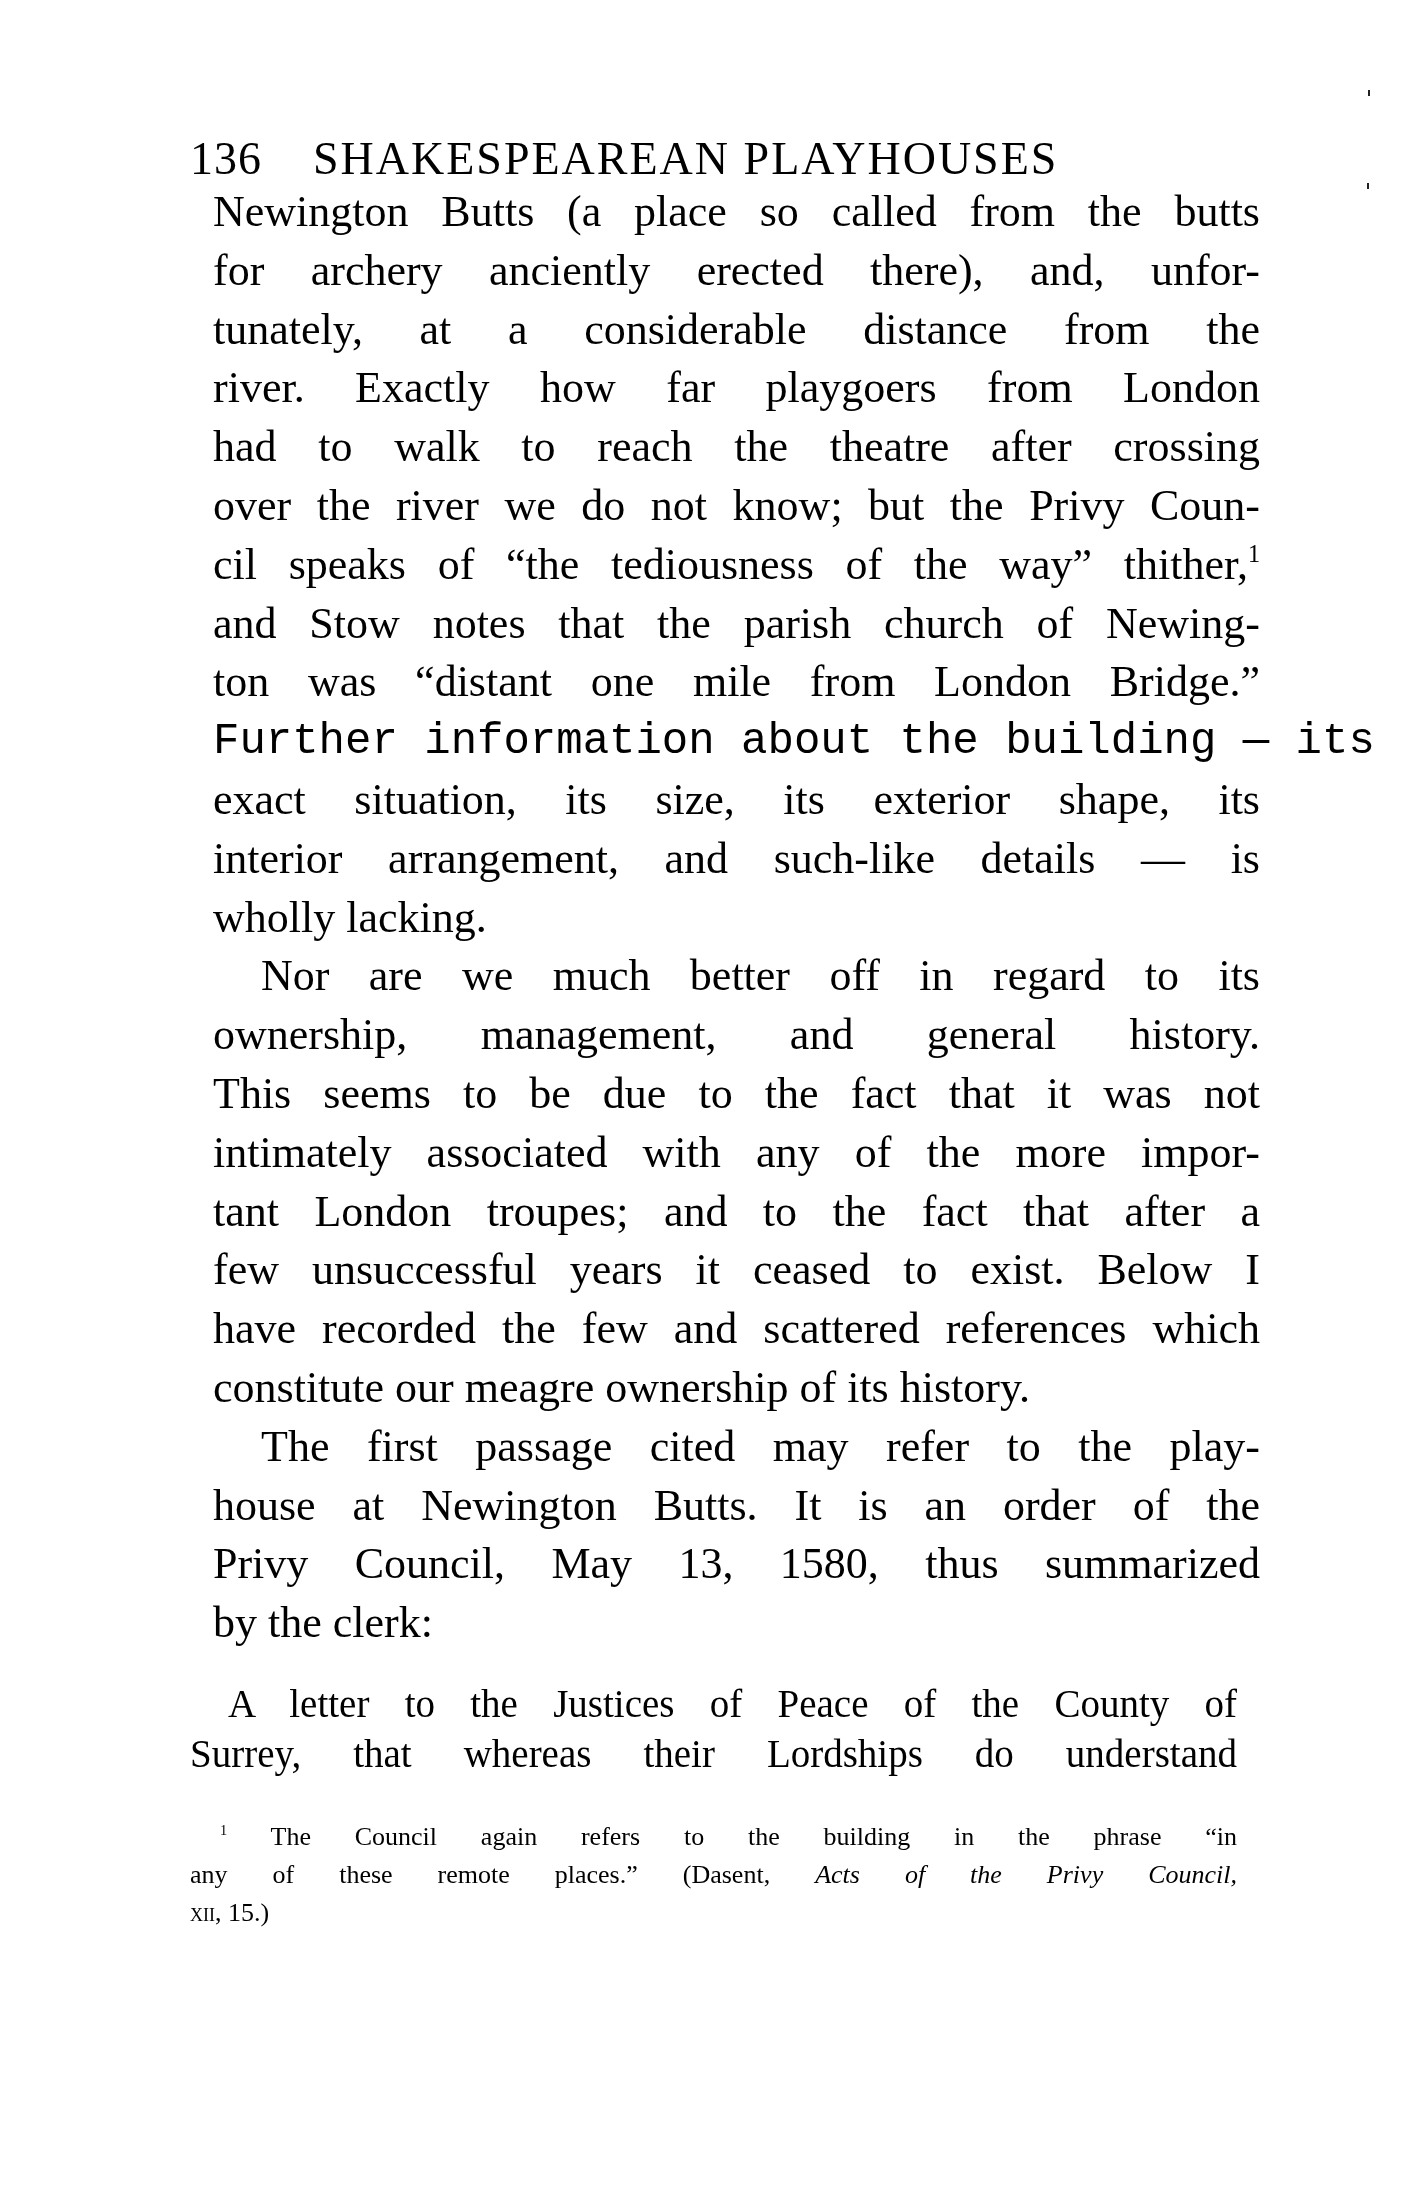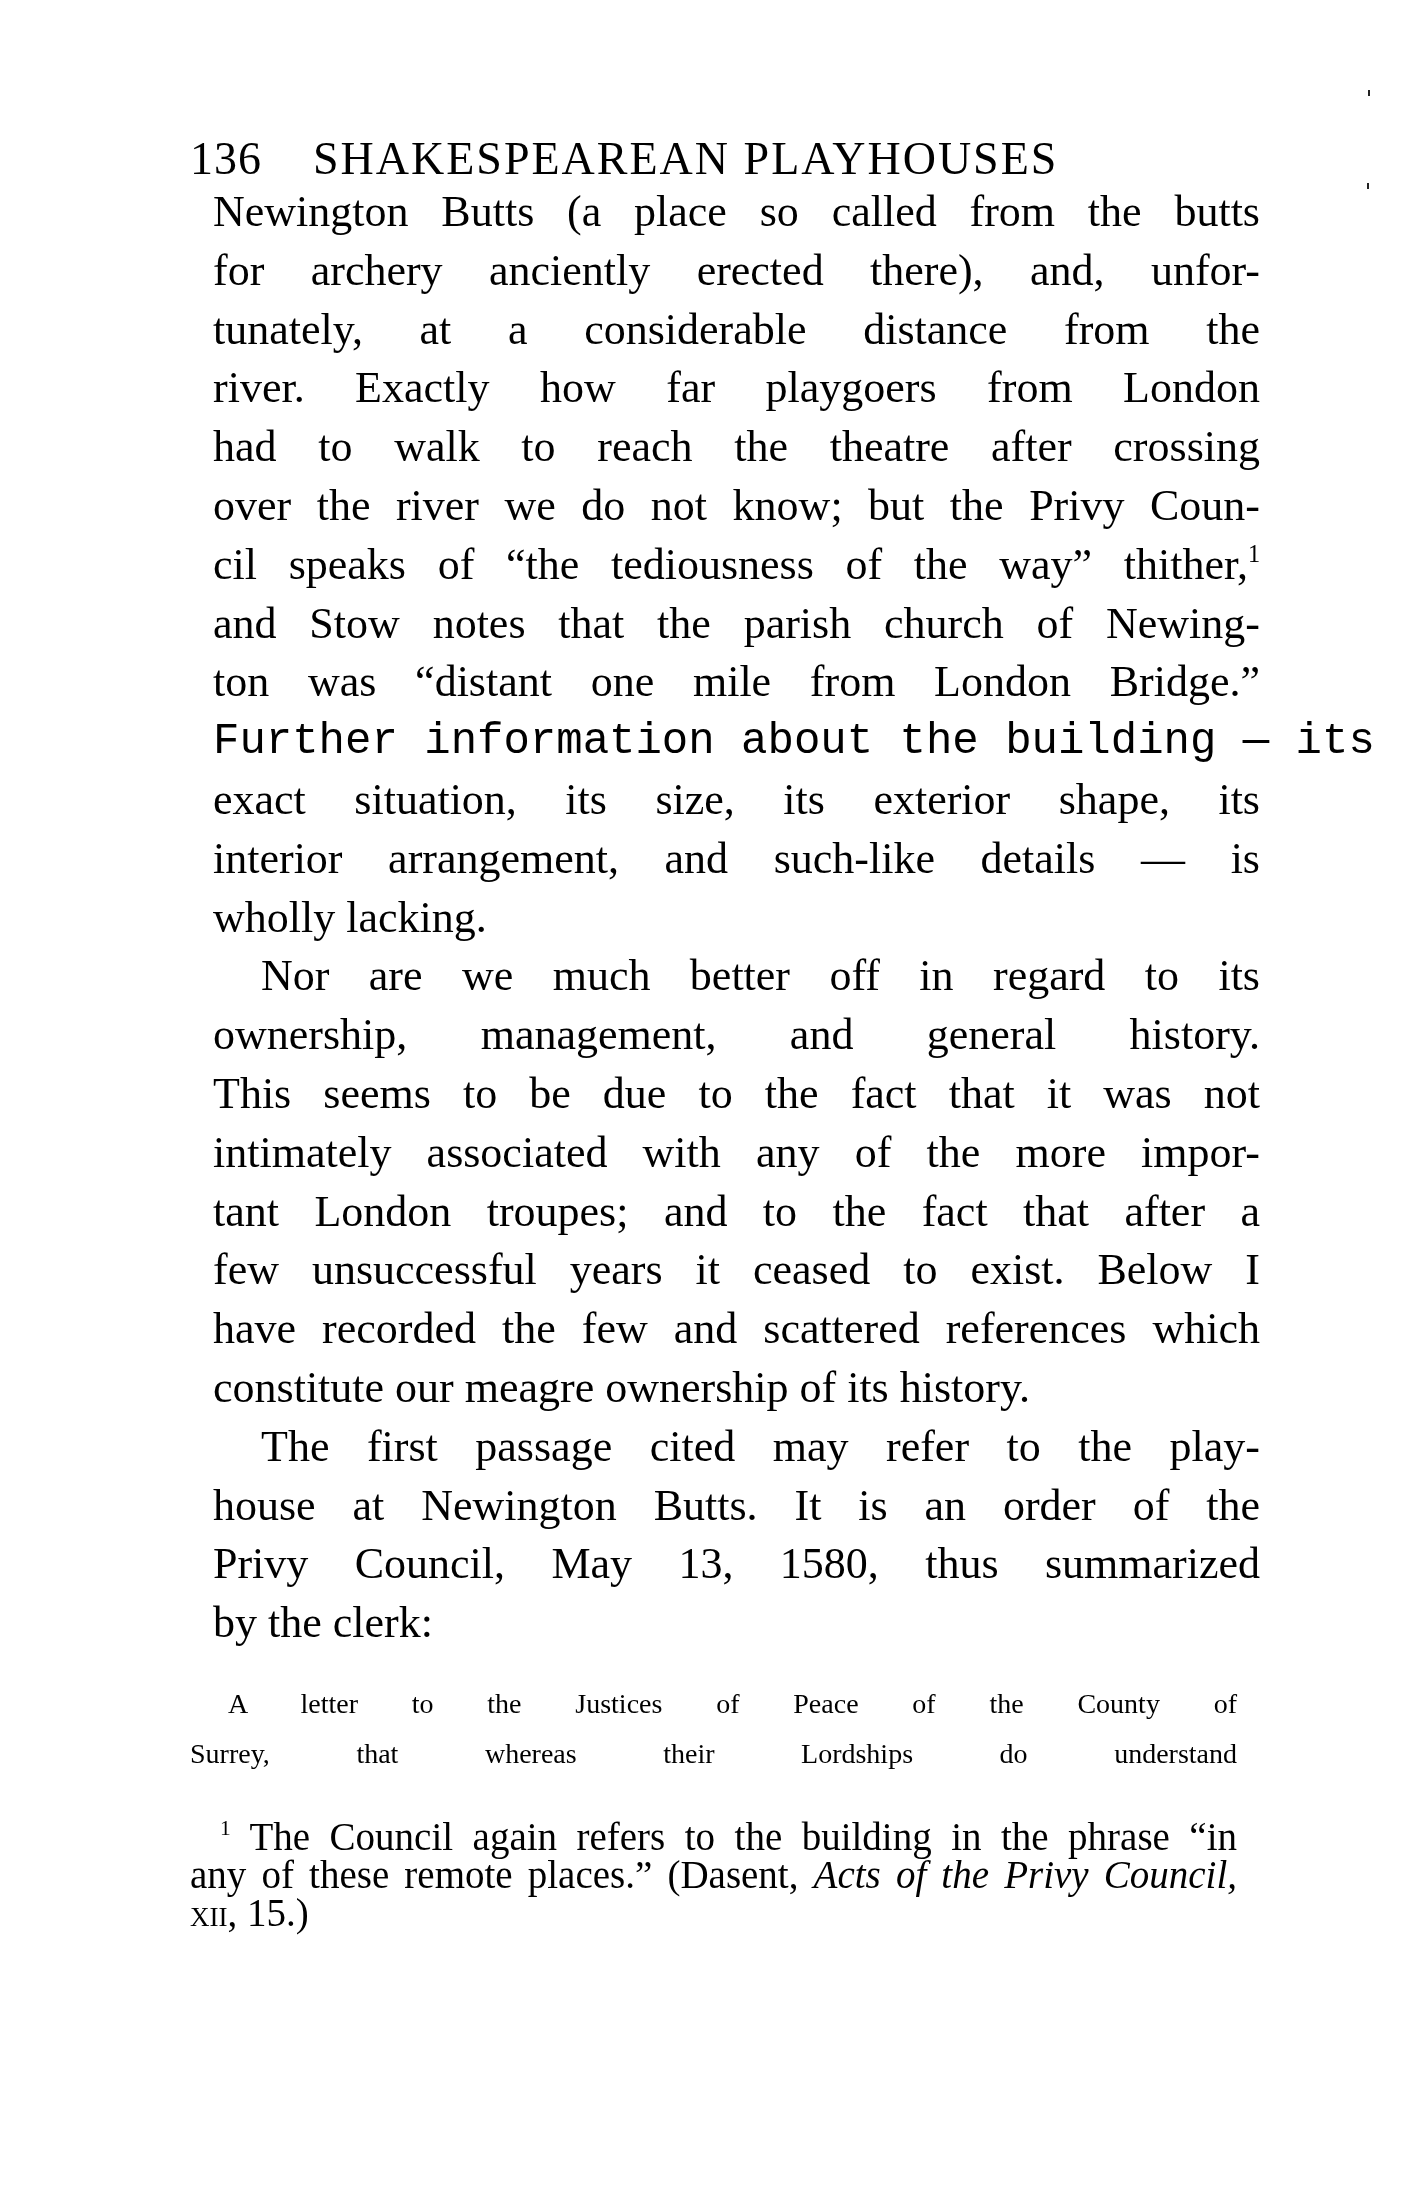--- a/index.html
+++ b/index.html
@@ -5,23 +5,23 @@
   html, body { margin: 0; padding: 0; background: #ffffff; }
   body { width: 1415px; height: 2191px; position: relative; overflow: hidden; color: #000; font-family: "Liberation Serif", "DejaVu Serif", serif; }
   .page { position: absolute; left: 0; top: 0; width: 1415px; height: 2191px; background: #fff; }
   .running-head { position: absolute; left: 190px; top: 100px; width: 980px; height: 46px; line-height: 46px; font-size: 46px; white-space: nowrap; }
   .running-head .folio { display: inline-block; width: 123px; letter-spacing: 1px; margin-top: 36px; }
   .running-head .title { letter-spacing: 2px; }
   .line { position: absolute; left: 190px; width: 1047px; white-space: nowrap; text-align: justify; text-align-last: justify; }
   .line.last { text-align-last: left; }
   .line.indent { left: 238px; width: 999px; }
   .body-line { font-size: 44px; line-height: 44px; height: 44px; margin-left: 23px; }
-  .quote-line { font-size: 28px; line-height: 40px; height: 40px; }
+  .quote-line { font-size: 39px; line-height: 40px; height: 40px; }
   .quote-line.indent { left: 228px; width: 1009px; }
-  .fn-line { font-size: 39px; line-height: 31px; height: 31px; }
+  .fn-line { font-size: 26px; line-height: 31px; height: 31px; }
   .fn-line.indent { left: 220px; width: 1017px; }
   sup { font-size: 0.55em; line-height: 0; vertical-align: 0.7em; }
   i { font-style: italic; }
   .speck { position: absolute; width: 2px; height: 6px; background: #222; }
 </style>
 </head>
 <body>
 
 <div class="page">
 

